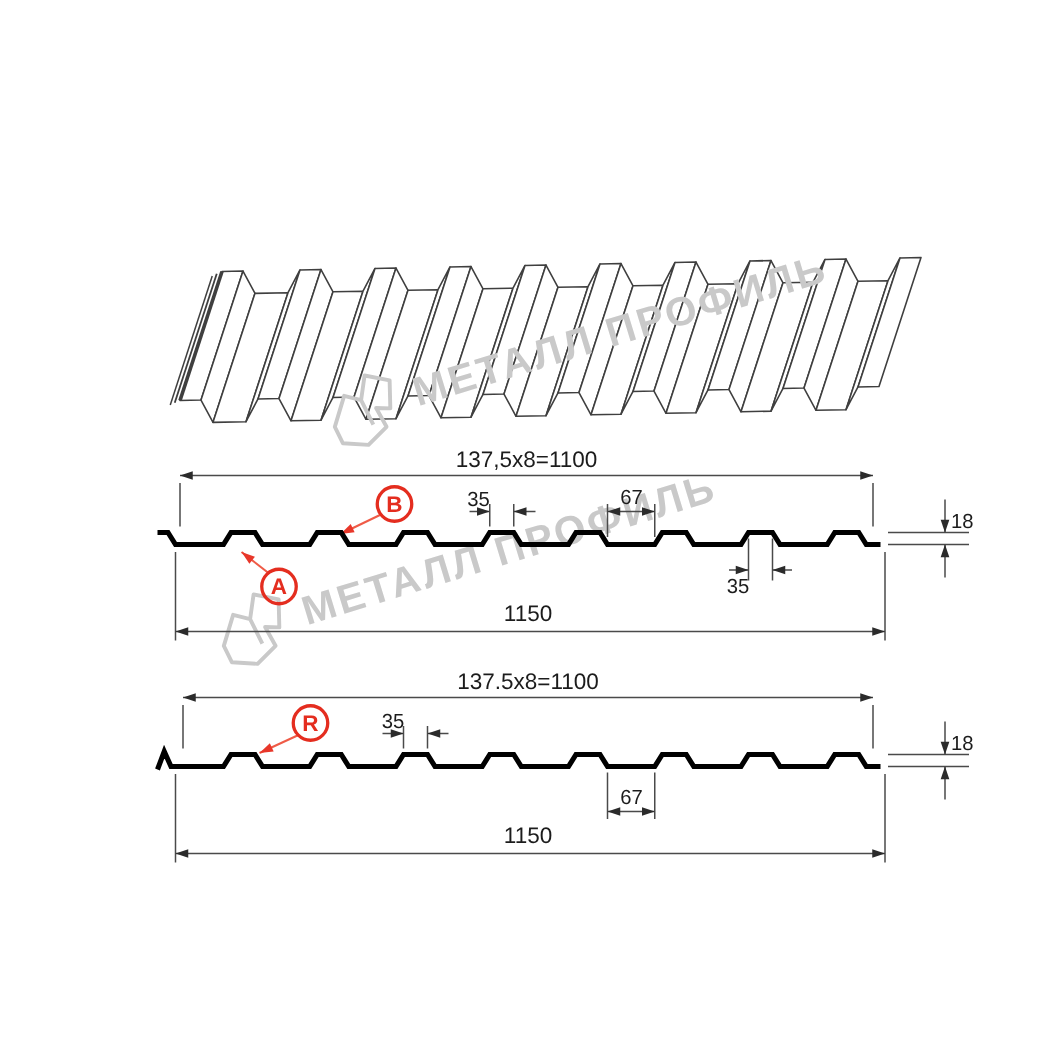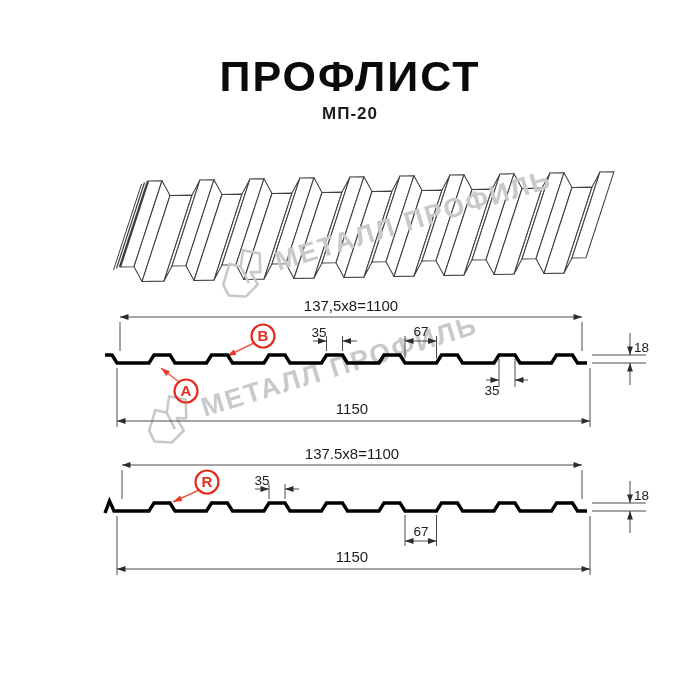--- a/index.html
+++ b/index.html
@@ -20,22 +20,20 @@
   svg text{font-family:"Liberation Sans",sans-serif;fill:#1c1c1c;}
   text.dim-small{font-size:13.5px;}
   text.dim-big{font-size:15px;}
   text.red-letter{font-size:15px;font-weight:600;fill:#e42d1f;}
 </style>
 </head>
 <body>
 
 <div class="page">
 
-  <div class="title">ПРОФЛИСТ</div>
-  <div class="subtitle">МП-20</div>
 
   <svg class="layer" width="700" height="700" viewBox="0 0 700 700">
     <g id="g3d">
         <polygon points="120,267 134,266.72 162,180.72000000000003 148,181" fill="#ffffff" stroke="#3f3f3f" stroke-width="1.05" stroke-linejoin="round"></polygon>
         <polygon points="134,266.72 142,281.56 170,195.56 162,180.72000000000003" fill="#ffffff" stroke="#3f3f3f" stroke-width="1.05" stroke-linejoin="round"></polygon>
         <polygon points="142,281.56 164,281.12 192,195.12 170,195.56" fill="#ffffff" stroke="#3f3f3f" stroke-width="1.05" stroke-linejoin="round"></polygon>
         <polygon points="164,281.12 172,265.96 200,179.95999999999998 192,195.12" fill="#ffffff" stroke="#3f3f3f" stroke-width="1.05" stroke-linejoin="round"></polygon>
         <polygon points="172,265.96 186,265.68 214,179.68 200,179.95999999999998" fill="#ffffff" stroke="#3f3f3f" stroke-width="1.05" stroke-linejoin="round"></polygon>
         <polygon points="186,265.68 194,280.52 222,194.51999999999998 214,179.68" fill="#ffffff" stroke="#3f3f3f" stroke-width="1.05" stroke-linejoin="round"></polygon>
         <polygon points="194,280.52 214,280.12 242,194.12 222,194.51999999999998" fill="#ffffff" stroke="#3f3f3f" stroke-width="1.05" stroke-linejoin="round"></polygon>

